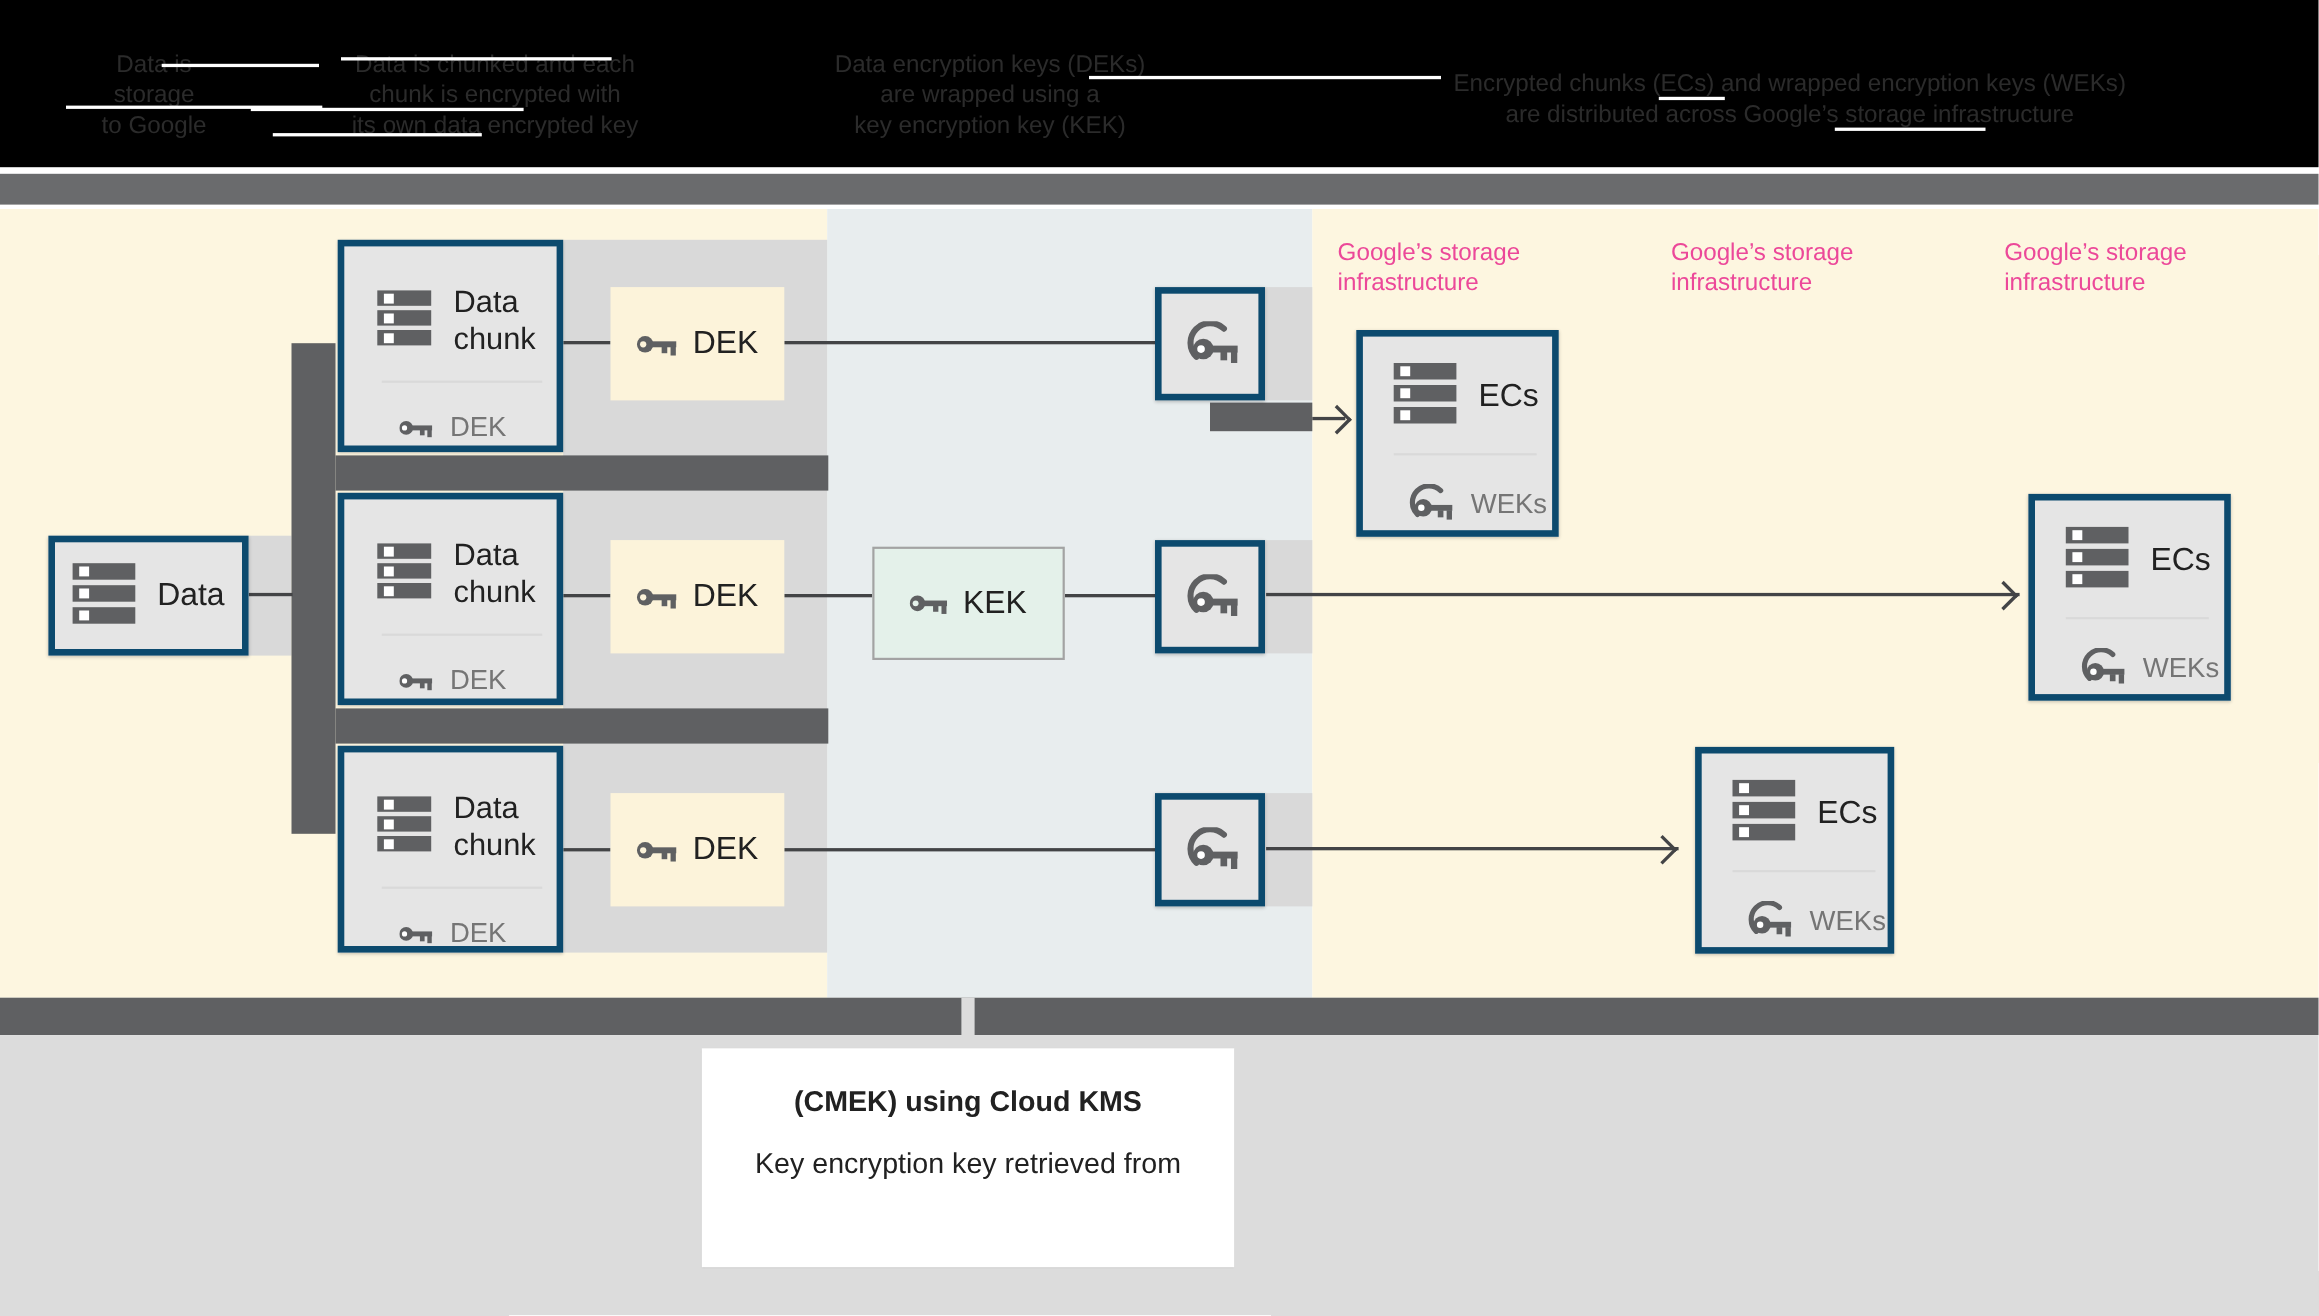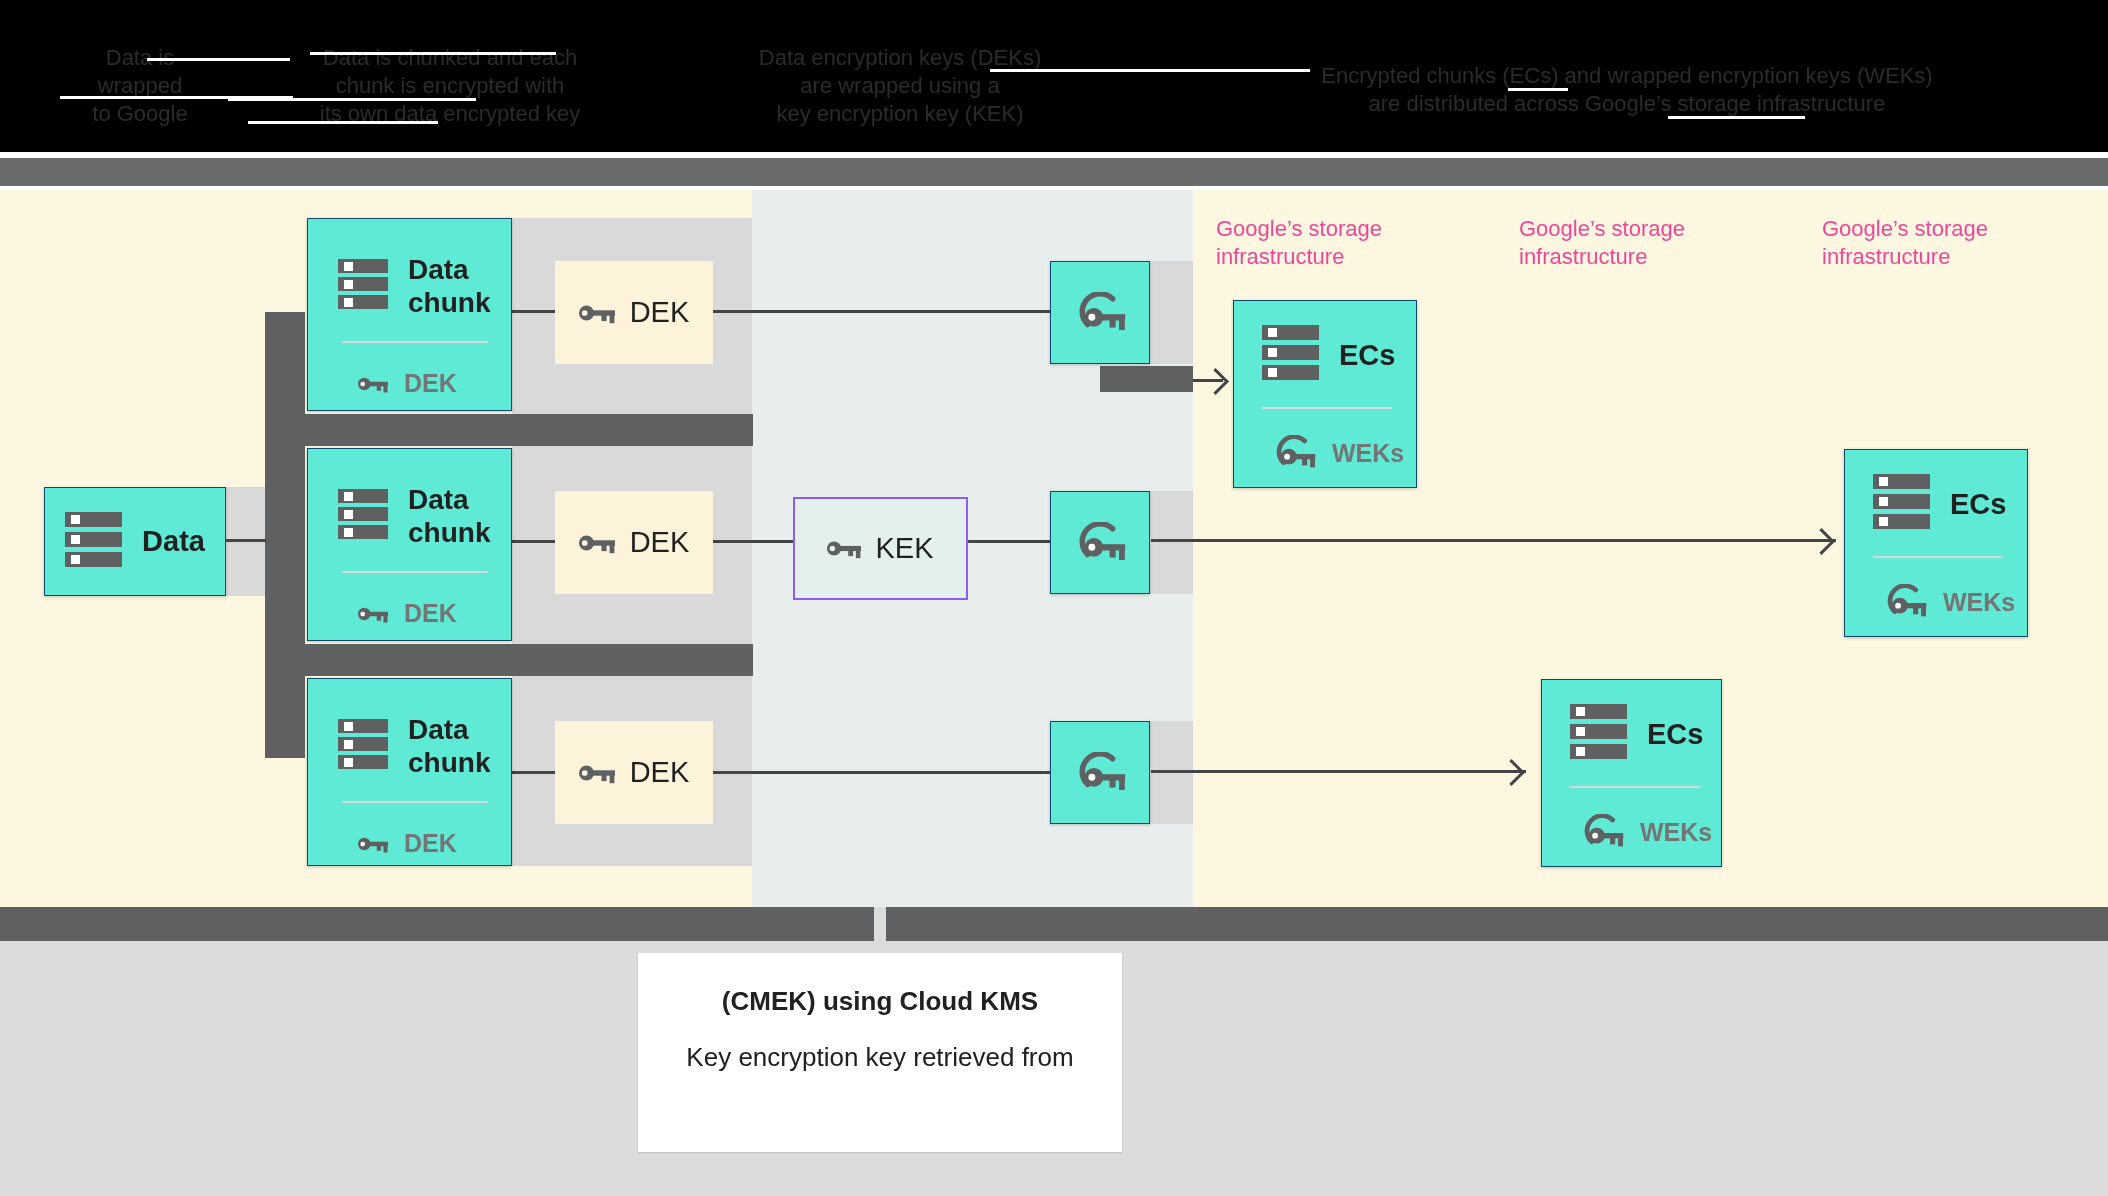--- a/index.html
+++ b/index.html
@@ -18,23 +18,23 @@
   .col-mid  {left:752px;top:190px;width:441px;height:717px;background:#e8edee;}
   .col-right{left:1193px;top:190px;width:915px;height:717px;background:#fdf6e0;}
 
   
   .shadow-lt{background:#d9d9d9;}
   .bar-dk{background:#5f6062;}
   .line{background:#434446;height:3px;}
   .chev{position:absolute;width:16px;height:16px;border-top:3px solid #434446;border-right:3px solid #434446;transform:rotate(45deg);}
 
   
-  .white-box{background:#5eead4;border:1px solid #0c4a6e;box-shadow:0 1px 3px rgba(0,0,0,.22);box-sizing:border-box;font-weight:bold;}
+  .white-box{background:#e5e5e5;border:6px solid #0c4a6e;box-shadow:0 1px 3px rgba(0,0,0,.22);box-sizing:border-box;}
   .dek-box{background:#fcf3da;display:flex;align-items:center;justify-content:center;gap:15px;}
-  .kek-box{background:#e4f1ea;border:2px solid #8b5cf6;box-sizing:border-box;display:flex;align-items:center;justify-content:center;gap:14px;}
+  .kek-box{background:#e4f1ea;border:2px solid #a3a3a3;box-sizing:border-box;display:flex;align-items:center;justify-content:center;gap:14px;}
   .key-only{display:flex;align-items:center;justify-content:center;}
   .box-label{font-size:29px;color:#212121;}
   .gray-label{color:#757575;}
 
   
   .db-icon i{display:block;height:15px;background:#5f6062;margin-bottom:5px;position:relative;}
   .db-icon i::before{content:"";position:absolute;left:6px;top:3px;width:9px;height:9px;background:#fff;}
   .db-icon.sz57{width:57px;} .db-icon.sz50{width:50px;} .db-icon.sz50 i{height:14px;margin-bottom:4px;}
 
   
@@ -62,21 +62,21 @@
   .cap-gap{height:27px;}
 </style>
 </head>
 <body>
 
 <div class="stage">
 
   <div class="abs band-black">
     <div class="hdr-col" style="left:40px;top:44px;width:200px;">
       <div>Data is</div>
-      <div>wrapped</div>
+      <div>storage</div>
       <div>to Google</div>
     </div>
     <div class="hdr-col" style="left:300px;top:44px;width:300px;">
       <div>Data is chunked and each</div>
       <div>chunk is encrypted with</div>
       <div>its own data encrypted key</div>
     </div>
     <div class="hdr-col" style="left:750px;top:44px;width:300px;">
       <div>Data encryption keys (DEKs)</div>
       <div>are wrapped using a</div>

